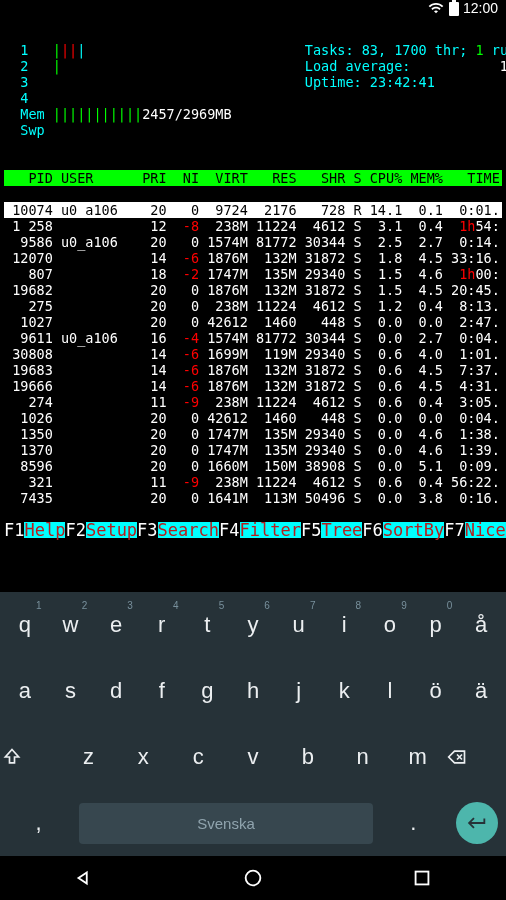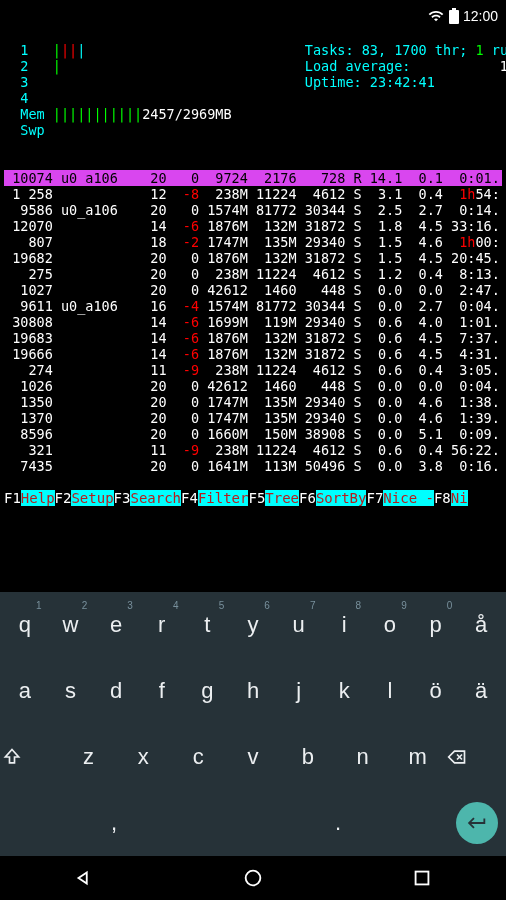--- a/index.html
+++ b/index.html
@@ -1,21 +1,21 @@
 <!DOCTYPE html>
 <html><head>
 <meta charset="utf-8">
 <style>
 *{margin:0;padding:0;box-sizing:border-box}
 body{width:506px;height:900px;background:#000;font-family:monospace;overflow:hidden;position:relative}
-.statusbar{height:24px;background:#000;display:flex;justify-content:flex-end;align-items:flex-end;padding:0 8px;color:#fff;font-family:sans-serif;font-size:14px;gap:4px}
+.statusbar{height:24px;background:#000;display:flex;justify-content:flex-end;align-items:flex-start;padding:0 8px;color:#fff;font-family:sans-serif;font-size:14px;gap:4px}
 .terminal{background:#000;padding:2px 4px;font-size:13.5px;line-height:16px;white-space:pre;overflow:hidden}
-.cyan{color:#00ffff}.green{color:#00ff00}.red{color:#ff0000}.white{color:#fff}.black{color:#000}.bg-cyan{background:#d946ef}
+.cyan{color:#00ffff}.green{color:#00ff00}.red{color:#ff0000}.white{color:#fff}.black{color:#000}.bg-cyan{background:#ffffff}
 .header-row{background:#00ff00;color:#000}
-.fkeys{display:flex;font-size:14px}
+.fkeys{display:flex;font-size:17px}
 .fkey-label{color:#fff;background:#000}
 .fkey-name{background:#00ffff;color:#b91c1c}
 .keyboard{position:absolute;bottom:44px;left:0;right:0;background:#263238;font-family:sans-serif}
 .kbrow{display:flex;justify-content:space-around;align-items:center;padding:6px 2px}
 .key{color:#eceff1;font-size:22px;flex:1;text-align:center;padding:14px 0;position:relative}
 .key-num{position:absolute;top:2px;right:6px;font-size:10px;color:#78909c}
 .key-wide{flex:1.3}
 .shift-key,.bksp-key{flex:1.4;color:#eceff1}
 .spacebar{flex:4;background:#37474f;border-radius:4px;margin:0 4px;color:#90a4ae;font-size:15px;padding:12px 0}
 .enter-key{background:#4db6ac;border-radius:50%;width:42px;height:42px;display:flex;align-items:center;justify-content:center;flex:0 0 42px;margin:0 6px}
@@ -33,20 +33,21 @@
     </svg>
   <svg width="10" height="16" viewBox="0 0 10 16" fill="#fff">
       <rect x="0" y="2" width="10" height="14" rx="1"></rect>
       <rect x="3" y="0" width="4" height="2"></rect>
     </svg>
   <span>12:00</span>
 </div>
 
 <div class="terminal">
 <div id="summary-area"><div>  <span class="cyan">1</span>  [<span class="green">|</span><span class="red">||</span><span class="cyan">|</span>                  ]        <span class="cyan">Tasks: </span><span class="cyan">83, 1700 thr; </span><span class="green">1</span><span class="cyan"> runni</span></div><div>  <span class="cyan">2</span>  [<span class="green">|</span>                     ]        <span class="cyan">Load average:</span>           <span class="white">11.66 11</span></div><div>  <span class="cyan">3</span>  [                      ]        <span class="cyan">Uptime: </span><span class="cyan">23:42:41</span></div><div>  <span class="cyan">4</span>  [                      ]        </div><div>  <span class="cyan">Mem</span>[<span class="green">|||||||||||</span><span class="white">2457/2969MB</span>]</div><div>  <span class="cyan">Swp</span>[                      ]</div><div>&nbsp;</div></div>
+<div class="header-row" id="header-row">   PID USER      PRI  NI  VIRT   RES   SHR S CPU% MEM%   TIME</div>
 <div id="process-list"><div class="bg-cyan black"> 10074 u0_a106    20   0  9724  2176   728 R 14.1  0.1  0:01.</div><div class="white"> 1 258            12<span class="red">  -8</span>  238M 11224  4612 S  3.1  0.4  <span class="red">1h</span>54:</div><div class="white">  9586 u0_a106    20   0 1574M 81772 30344 S  2.5  2.7  0:14.</div><div class="white"> 12070            14<span class="red">  -6</span> 1876M  132M 31872 S  1.8  4.5 33:16.</div><div class="white">   807            18<span class="red">  -2</span> 1747M  135M 29340 S  1.5  4.6  <span class="red">1h</span>00:</div><div class="white"> 19682            20   0 1876M  132M 31872 S  1.5  4.5 20:45.</div><div class="white">   275            20   0  238M 11224  4612 S  1.2  0.4  8:13.</div><div class="white">  1027            20   0 42612  1460   448 S  0.0  0.0  2:47.</div><div class="white">  9611 u0_a106    16<span class="red">  -4</span> 1574M 81772 30344 S  0.0  2.7  0:04.</div><div class="white"> 30808            14<span class="red">  -6</span> 1699M  119M 29340 S  0.6  4.0  1:01.</div><div class="white"> 19683            14<span class="red">  -6</span> 1876M  132M 31872 S  0.6  4.5  7:37.</div><div class="white"> 19666            14<span class="red">  -6</span> 1876M  132M 31872 S  0.6  4.5  4:31.</div><div class="white">   274            11<span class="red">  -9</span>  238M 11224  4612 S  0.6  0.4  3:05.</div><div class="white">  1026            20   0 42612  1460   448 S  0.0  0.0  0:04.</div><div class="white">  1350            20   0 1747M  135M 29340 S  0.0  4.6  1:38.</div><div class="white">  1370            20   0 1747M  135M 29340 S  0.0  4.6  1:39.</div><div class="white">  8596            20   0 1660M  150M 38908 S  0.0  5.1  0:09.</div><div class="white">   321            11<span class="red">  -9</span>  238M 11224  4612 S  0.6  0.4 56:22.</div><div class="white">  7435            20   0 1641M  113M 50496 S  0.0  3.8  0:16.</div></div>
 <div class="fkeys" id="fkeys"><span class="fkey-label">F1</span><span class="fkey-name">Help</span><span class="fkey-label">F2</span><span class="fkey-name">Setup</span><span class="fkey-label">F3</span><span class="fkey-name">Search</span><span class="fkey-label">F4</span><span class="fkey-name">Filter</span><span class="fkey-label">F5</span><span class="fkey-name">Tree</span><span class="fkey-label">F6</span><span class="fkey-name">SortBy</span><span class="fkey-label">F7</span><span class="fkey-name">Nice -</span><span class="fkey-label">F8</span><span class="fkey-name">Ni</span></div>
 </div>
 
 <div class="keyboard">
   <div class="kbrow" id="kbrow1">
       <div class="key">q<span class="key-num">1</span></div>
       <div class="key">w<span class="key-num">2</span></div>
       <div class="key">e<span class="key-num">3</span></div>
       <div class="key">r<span class="key-num">4</span></div>
@@ -86,20 +87,21 @@
       <div class="key key-wide">m</div>
       <div class="key bksp-key">
         <svg width="24" height="20" viewBox="0 0 24 24" fill="none" stroke="#eceff1" stroke-width="2">
           <path d="M21 5H9l-7 7 7 7h12V5z"></path>
           <path d="M12 9l6 6M18 9l-6 6"></path>
         </svg>
       </div>
     </div>
   <div class="kbrow">
     <div class="key">,</div>
+    <div class="key spacebar">Svenska</div>
     <div class="key">.</div>
     <div class="enter-key">
       <svg width="22" height="22" viewBox="0 0 24 24" fill="#263238">
           <path d="M19 7v4H5.83l3.58-3.59L8 6l-6 6 6 6 1.41-1.41L5.83 13H21V7h-2z"></path>
         </svg>
     </div>
   </div>
 </div>
 
 <div class="navbar">

